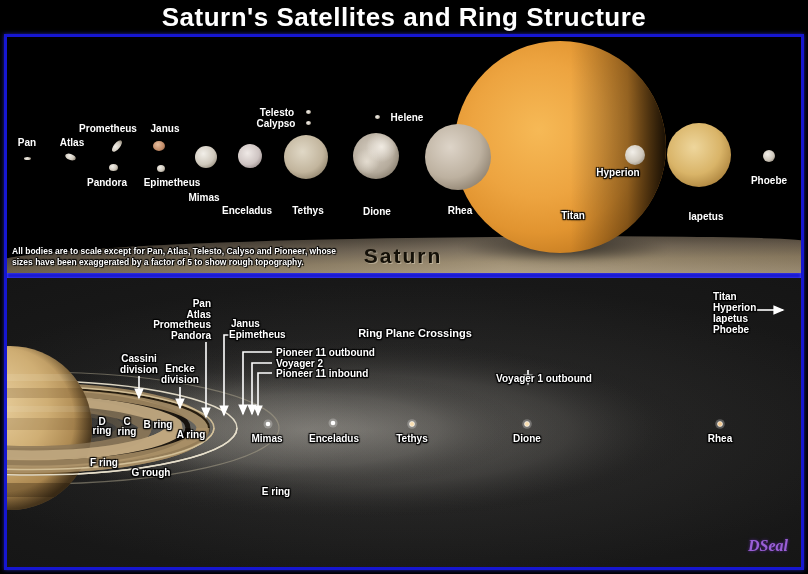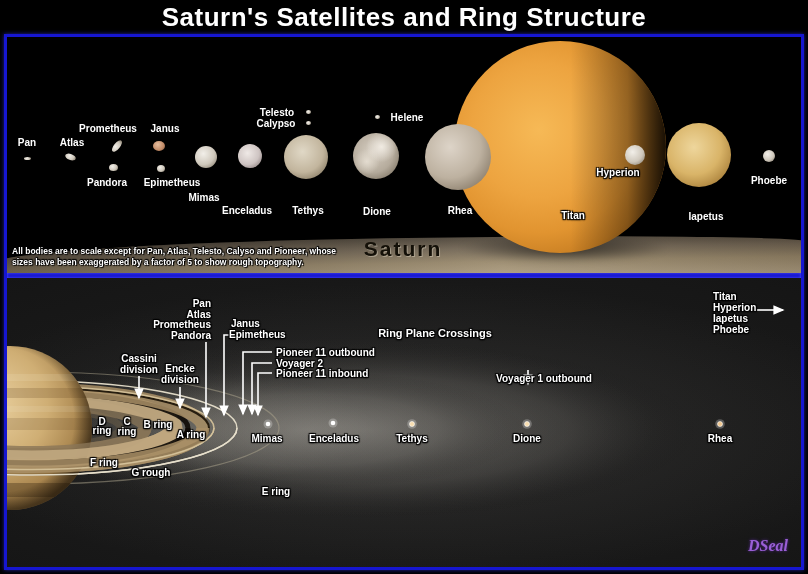--- a/index.html
+++ b/index.html
@@ -103,21 +103,21 @@
       <div class="lbl" style="left:269px;top:86px;">Calypso</div>
       <div class="lbl" style="left:301px;top:173px;">Tethys</div>
       <div class="lbl" style="left:370px;top:174px;">Dione</div>
       <div class="lbl" style="left:400px;top:80px;">Helene</div>
       <div class="lbl" style="left:453px;top:173px;">Rhea</div>
       <div class="lbl" style="left:611px;top:135px;">Hyperion</div>
       <div class="lbl" style="left:566px;top:178px;">Titan</div>
       <div class="lbl" style="left:699px;top:179px;">Iapetus</div>
       <div class="lbl" style="left:762px;top:143px;">Phoebe</div>
 
-      <div class="saturn-word" style="left:396px;top:212px;">Saturn</div>
+      <div class="saturn-word" style="left:396px;top:219px;">Saturn</div>
       <div class="note" style="top:209px;">All bodies are to scale except for Pan, Atlas, Telesto, Calyso and Pioneer, whose</div>
       <div class="note" style="top:220px;">sizes have been exaggerated by a factor of 5 to show rough topography.</div>
     </div>
 
     <div class="divider"></div>
 
     <div class="bottom-panel">
 
       <svg width="794" height="289" viewBox="0 0 794 289" style="position:absolute;left:0;top:0;">
         <defs>
@@ -222,21 +222,21 @@
 
       <div class="lbl" style="left:132px;top:80px;">Cassini</div>
       <div class="lbl" style="left:132px;top:91px;">division</div>
       <div class="lbl" style="left:173px;top:90px;">Encke</div>
       <div class="lbl" style="left:173px;top:101px;">division</div>
 
       <div class="lbl al" style="left:269px;top:74px;">Pioneer 11 outbound</div>
       <div class="lbl al" style="left:269px;top:85px;">Voyager 2</div>
       <div class="lbl al" style="left:269px;top:95px;">Pioneer 11 inbound</div>
 
-      <div class="lbl big" style="left:428px;top:55px;">Ring Plane Crossings</div>
+      <div class="lbl big" style="left:408px;top:55px;">Ring Plane Crossings</div>
       <div class="lbl" style="left:521px;top:100px;margin-left:16px;">Voyager 1 outbound</div>
 
       <div class="lbl" style="left:95px;top:143px;">D</div>
       <div class="lbl" style="left:95px;top:152px;">ring</div>
       <div class="lbl" style="left:120px;top:143px;">C</div>
       <div class="lbl" style="left:120px;top:153px;">ring</div>
       <div class="lbl" style="left:151px;top:146px;">B ring</div>
       <div class="lbl" style="left:184px;top:156px;">A ring</div>
       <div class="lbl" style="left:97px;top:184px;">F ring</div>
       <div class="lbl" style="left:144px;top:194px;">G rough</div>

